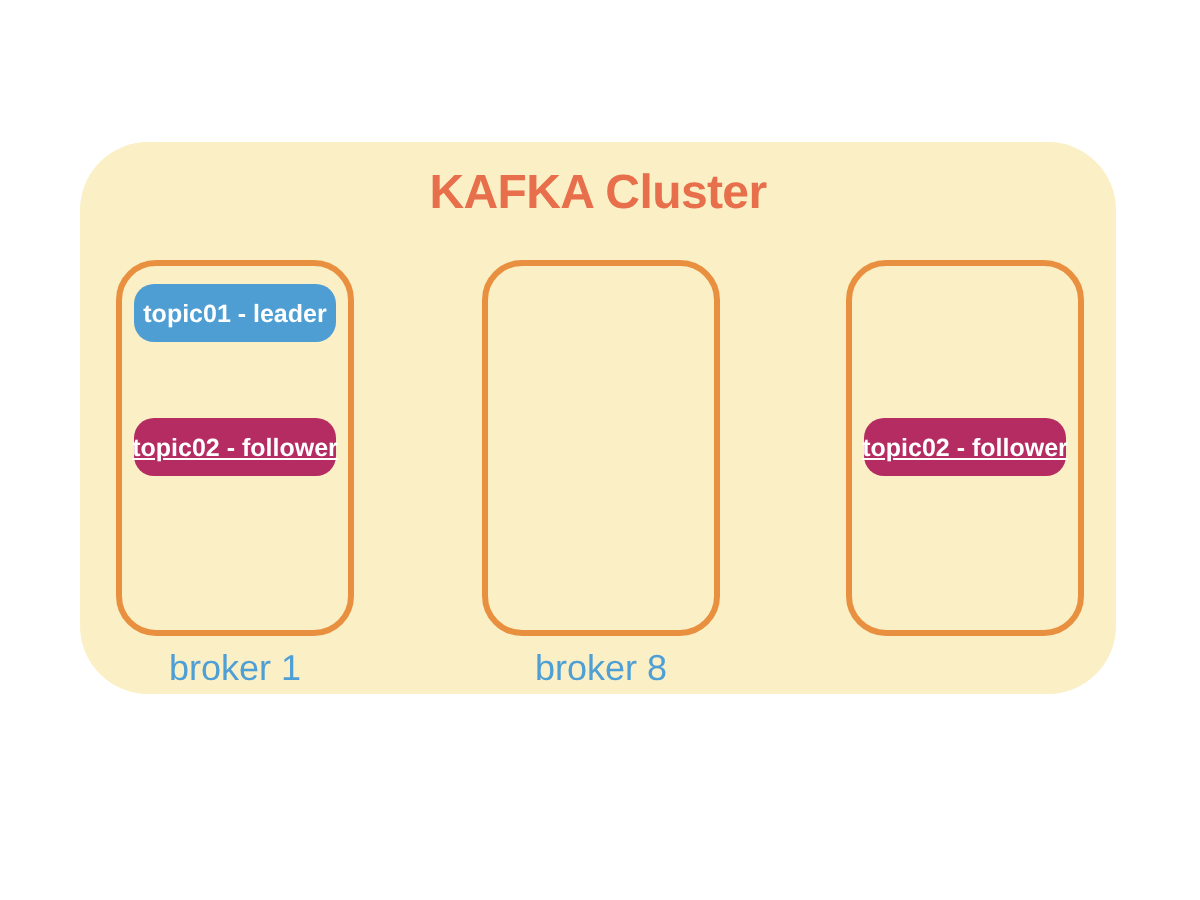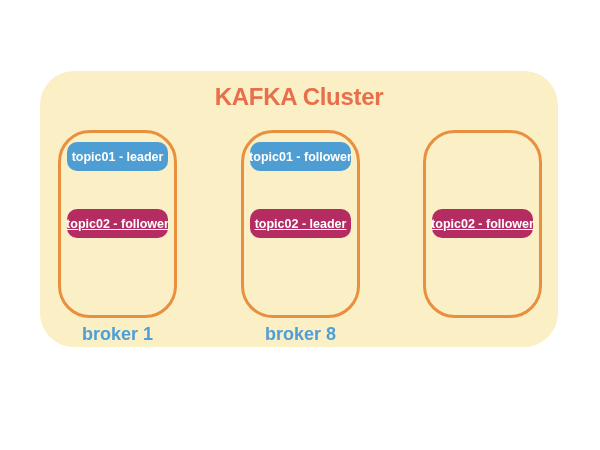--- a/index.html
+++ b/index.html
@@ -35,21 +35,21 @@
     font-size:24px;
     font-weight:bold;
     letter-spacing:-0.3px;
     color:var(--title-orange);
   }
   .broker-box{
     position:absolute;
     top:59px;               
     width:119px;height:188px;
     border:3px solid var(--border-orange);
-    border-radius:32px;
+    border-radius:20px;
     background:transparent;
   }
   .broker-box.b1{left:18px;}   
   .broker-box.b2{left:201px;}  
   .broker-box.b3{left:383px;}  
   .badge{
     position:absolute;
     left:6px;
     width:101px;height:29px;
     border-radius:10px;
@@ -62,43 +62,41 @@
   .badge.row1{top:9px;}    
   .badge.row2{top:76px;}   
   .badge.blue{background:var(--topic-blue);}
   .badge.magenta{background:var(--topic-magenta);text-decoration:underline;}
   .broker-label{
     position:absolute;
     top:253px;              
     width:119px;
     text-align:center;
     font-size:18px;
-    font-weight:bold;
+    font-weight:normal;
     color:var(--broker-label-blue);
   }
   .broker-label.l1{left:18px;}
   .broker-label.l2{left:201px;}
   .broker-label.l3{left:383px;}
 </style>
 </head>
 <body>
 
 <div class="page">
   <div class="cluster">
 
     <div class="cluster-title">KAFKA Cluster</div>
 
     <div class="broker-box b1">
       <div class="badge blue row1">topic01 - leader</div>
       <div class="badge magenta row2">topic02 - follower</div>
     </div>
 
     <div class="broker-box b2">
-      <div class="badge blue row1">topic01 - follower</div>
-      <div class="badge magenta row2">topic02 - leader</div>
     </div>
 
     <div class="broker-box b3">
       <div class="badge magenta row2">topic02 - follower</div>
     </div>
 
     <div class="broker-label l1">broker 1</div>
     <div class="broker-label l2">broker 8</div>
   </div>
 </div>

